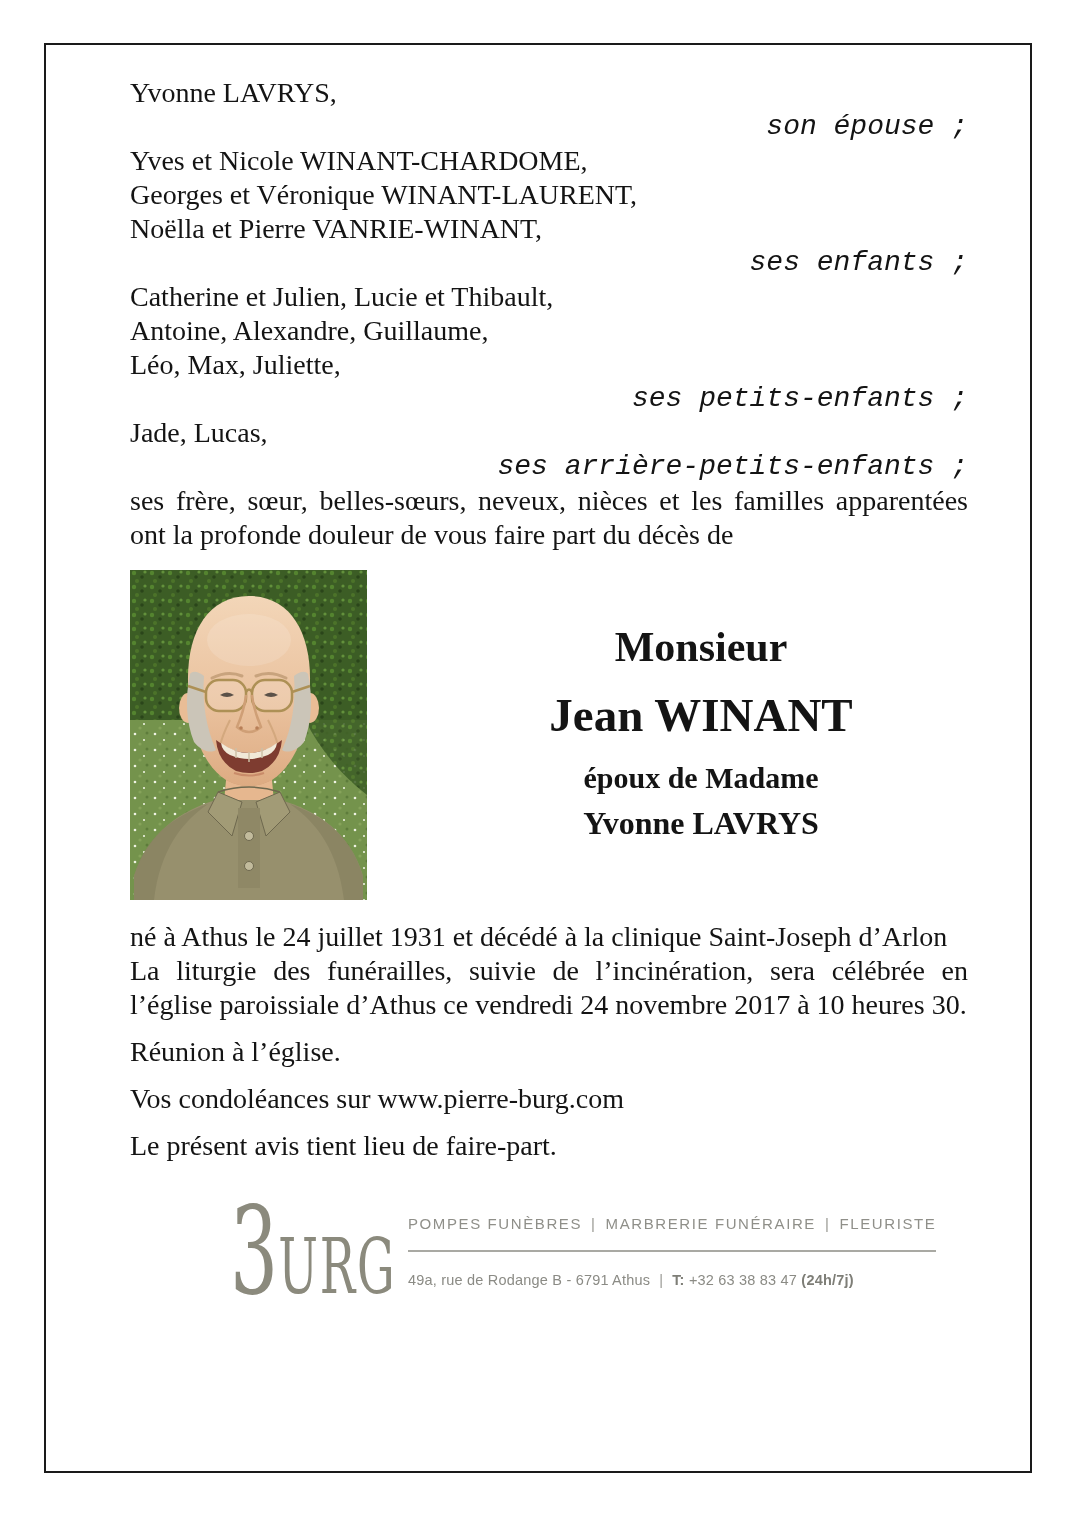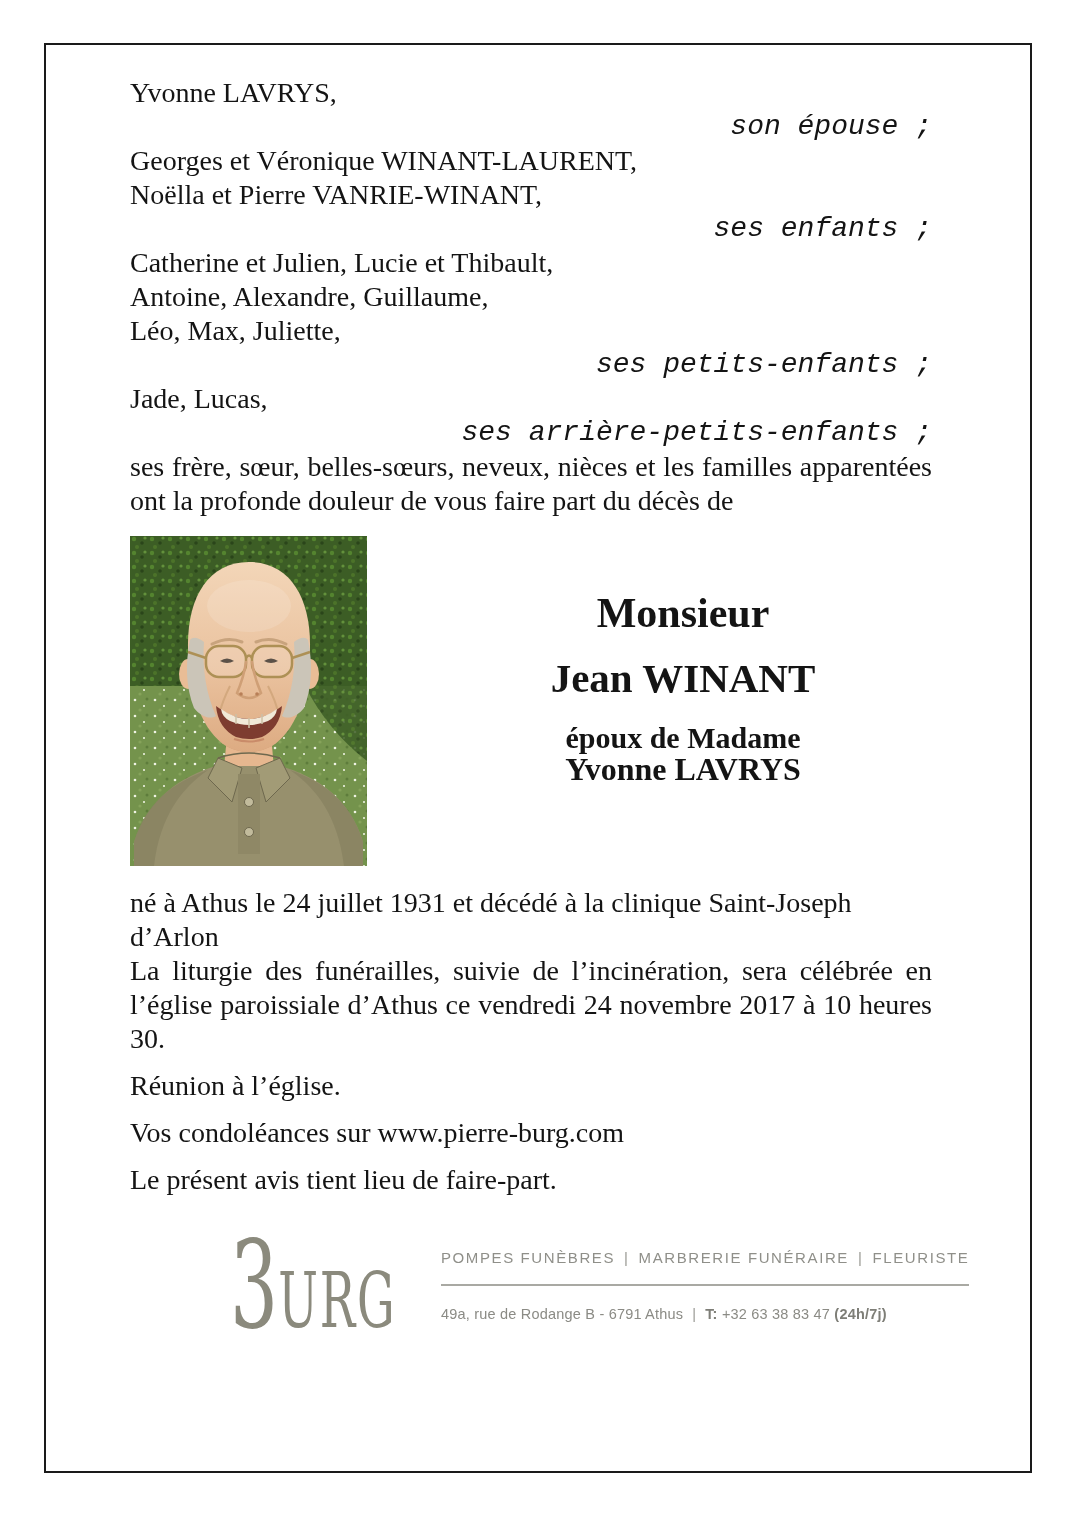--- a/index.html
+++ b/index.html
@@ -3,63 +3,64 @@
 <meta charset="utf-8">
 <style>
   html,body { margin:0; padding:0; background:#ffffff; }
   .page {
     position:relative; width:1075px; height:1520px; background:#ffffff;
     font-family:"Liberation Serif","DejaVu Serif",serif; color:#141414;
   }
   .frame {
     position:absolute; left:44px; top:43px; width:988px; height:1430px;
     border:2px solid #1a1a1a; box-sizing:border-box;
-    padding:31px 98px 0 84px;
+    padding:31px 62px 0 84px;
     font-size:28px; line-height:34px;
   }
   .ln { margin:0; }
   .r  { text-align:right; font-style:italic;font-family:Liberation Mono, monospace; }
   .para { margin:0 0 13px 0; }
   .j  { text-align:justify; }
   .nb { margin-bottom:0; }
   .mt0 { margin-top:0; }
 
   .hero { display:flex; margin-top:18px; height:330px;justify-content:space-between; }
   .photo { width:237px; height:330px; flex:0 0 237px; display:block; }
   .titles { flex:1; padding-left:67px; text-align:center; font-weight:bold; }
   .t1 { font-size:42px; line-height:1; margin-top:56px; }
-  .t2 { font-size:41px; line-height:1; margin-top:24px; }
+  .t2 { font-size:47px; line-height:1; margin-top:24px; }
   .t3 { font-size:30px; line-height:1; margin-top:24px; }
-  .t4 { font-size:32px; line-height:1; }
+  .t4 { font-size:32px; line-height:1; margin-top:14px; }
 
   .bodytext { margin-top:20px; }
 
   .footer { display:flex; align-items:flex-start; margin-top:40px; padding-left:100px; }
   .logo {
     flex:0 0 158px; width:158px; white-space:nowrap;
     font-family:"DejaVu Serif",serif; color:#8b8a7d; line-height:0.8;
     transform:scaleX(0.62); transform-origin:left top;
   }
   .l3   { font-size:122px; }
   .lurg { font-size:76px; letter-spacing:3px; }
-  .finfo { margin-left:53px; padding-top:4px; font-family:"Liberation Sans","DejaVu Sans",sans-serif; }
+  .finfo { margin-left:20px; padding-top:4px; font-family:"Liberation Sans","DejaVu Sans",sans-serif; }
   .services { font-size:15px; letter-spacing:1.6px; color:#8f8f89; white-space:nowrap; }
   .fdivider { border-top:2px solid #a9a9a3; margin:9px 0 11px 0; }
   .contact { font-size:14.5px; letter-spacing:0.2px; color:#8b8b85; white-space:nowrap; }
   .pipe { padding:0 9px; color:#9a9a94; }
   .b { font-weight:bold; color:#7e7e77; }
 </style>
 </head>
 <body>
 
 <div class="page">
   <div class="frame">
 
     <p class="ln">Yvonne LAVRYS,</p>
     <p class="ln r">son épouse ;</p>
+    <p class="ln">Yves et Nicole WINANT-CHARDOME,</p>
     <p class="ln">Georges et Véronique WINANT-LAURENT,</p>
     <p class="ln">Noëlla et Pierre VANRIE-WINANT,</p>
     <p class="ln r">ses enfants ;</p>
     <p class="ln">Catherine et Julien, Lucie et Thibault,</p>
     <p class="ln">Antoine, Alexandre, Guillaume,</p>
     <p class="ln">Léo, Max, Juliette,</p>
     <p class="ln r">ses petits-enfants ;</p>
     <p class="ln">Jade, Lucas,</p>
     <p class="ln r">ses arrière-petits-enfants ;</p>
     <p class="ln j">ses frère, sœur, belles-sœurs, neveux, nièces et les familles apparentées ont la profonde douleur de vous faire part du décès de</p>

